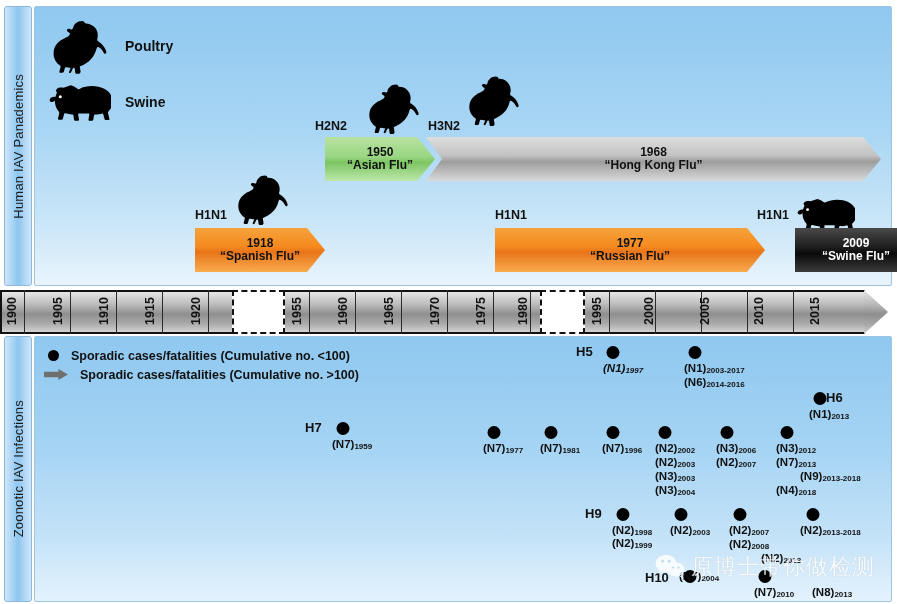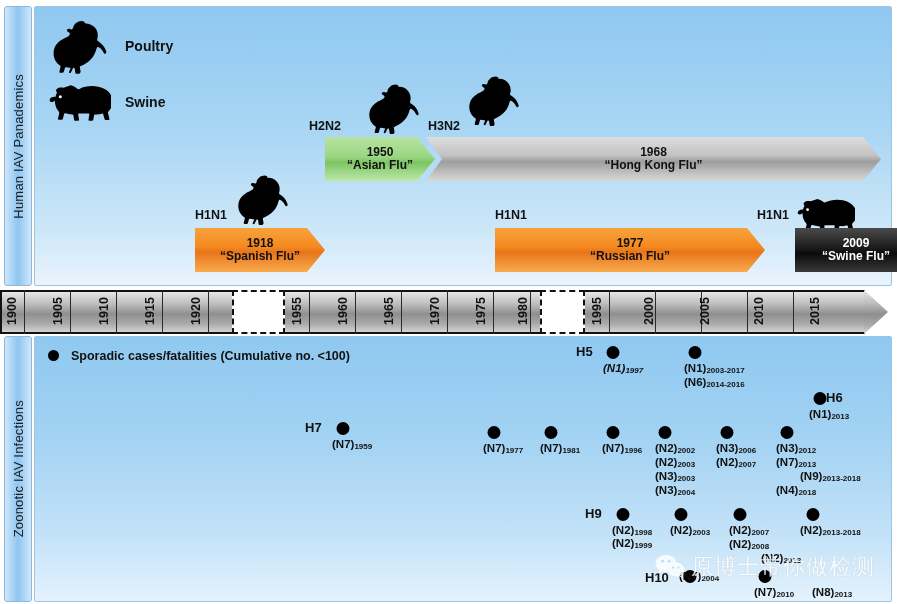--- a/index.html
+++ b/index.html
@@ -154,21 +154,21 @@
 
     <div class="host-row" style="left:14px;top:72px;">
       <svg class="sil" width="62" height="46" viewBox="0 0 62 46">
         <path fill="#000" d="M14.5 8.8c-2.8-.6-5.2-.2-6.6 1.1-1 .9-1.2 2-.5 2.6.5.5.6 1 .3 1.7-1.2 2.5-1.8 5.2-1.8 8 0 3.9 1.4 7.4 3.8 10.2.6.7.7 1.2.5 2l-1.2 5c-.2.8.2 1.3 1 1.3h2.6c.7 0 1.1-.4 1.3-1l1.2-4.6c.2-.8.7-1.1 1.5-.8 2 .7 4.2 1.1 6.5 1.2.9 0 1.3.4 1.4 1.2l.6 4c.1.7.6 1 1.3 1H29c.8 0 1.2-.5 1-1.3l-.8-4.6c-.1-.8.2-1.2 1.1-1.2h8.9c.9 0 1.2.4 1.1 1.2l-.8 4.6c-.1.8.2 1.3 1 1.3h2.6c.7 0 1.1-.3 1.2-1l.7-4.3c.1-.8.6-1.1 1.4-1 2.2.2 4.4 0 6.4-.7.8-.3 1.3 0 1.5.8l1.2 4.6c.2.6.6 1 1.3 1h2.6c.8 0 1.2-.5 1-1.3l-1.4-5.7c-.2-.8 0-1.3.6-1.9 2.6-2.6 4.1-5.9 4.1-9.6 0-8.8-8.6-15.5-20.7-15.5-4.7 0-9 1-12.5 2.8-.8.4-1.4.4-2.1-.2-2.2-1.8-4.6-3-6.6-3.4z"></path>
         <circle fill="#fff" cx="11.3" cy="17.8" r="1.5"></circle>
         <path fill="#000" d="M2.4 18.6c-1.3.7-1.9 2-1.6 3.1.3 1 1.3 1.5 2.6 1.2 1.8-.4 3.2-1.6 3.9-3.2.4-.9.1-1.6-.8-1.8-1.3-.3-2.8-.1-4.1.7z"></path>
       </svg>
       <span class="host-label">Swine</span>
     </div>
 
-    <span class="subtype-tag" style="left:274px;top:112px;">H2N2</span>
+    <span class="subtype-tag" style="left:280px;top:112px;">H2N2</span>
     <svg class="sil" style="position:absolute;left:330px;top:72px;" width="58" height="58" viewBox="0 0 62 62">
       <path fill="#000" d="M33 6c-4.6 0-8.2 3.1-9 7.1-.3 1.4-1.5 1.6-2.6 1.1-1.3-.6-2.6-.5-3.2.4-.5.8-.1 1.8 1 2.4 1.4.8 2.1 1.4 1.6 2.6-1 2.4-4.8 3.2-8.4 5.4C8 27.6 4.6 32 4.6 38.4c0 5.2 2.6 9.3 6.1 11.9.8.6 1 1 .8 1.8l-1.1 4.3c-.2.8.2 1.3 1 1.3h2.2c.7 0 1.1-.4 1.3-1.1l1-3.6c.2-.8.7-1 1.5-.8 2.2.5 4.6.7 7 .6.9 0 1.3.3 1.4 1.1l.5 3.8c.1.7.6 1.1 1.3 1.1h2.2c.8 0 1.2-.5 1.1-1.3l-.7-4.7c-.1-.9.2-1.3 1-1.6 8.6-2.9 14.5-9.6 16.3-17.4.5-2.2 1.6-2.3 3-1.2 1.9 1.5 3.4 3.3 4.3 5.4.4.9 1.1 1.1 1.8.6.8-.6.9-1.5.5-2.6-1.5-4.2-4.2-7.4-7.9-9.7-1-.6-1.2-1.3-.9-2.3 1.3-4.6.2-9-3.2-12.2-2.3-2.2-5.2-3.3-8.1-3.4-1 0-1.4-.4-1.6-1.3C35.5 7 34.4 6 33 6z"></path>
       <path fill="#000" d="M22.6 50.3l-2.5 6.4c-.3.7 0 1.3.8 1.3.5 0 .9-.2 1.2-.8l2.4-5.1zM28.2 50.9l1.3 6.2c.1.6.6 1 1.2.9.7-.1 1-.7.9-1.4l-1-5.5z"></path>
       <circle fill="#000" cx="37.5" cy="14" r="1.6"></circle>
     </svg>
     <div class="pand-arrow arrow-green" style="left:290px;top:130px;width:110px;">
       <div>
         <div>1950</div>
         <div>“Asian Flu”</div>
       </div>
@@ -267,20 +267,24 @@
     <span class="tl-year" style="left:815px;">2015</span>
   </div>
 
   <div class="panel" id="panel-zoonotic"></div>
 
   <div class="zlegend">
     <div class="zleg-row">
       <span class="zleg-dot"></span>
       <span class="zleg-text">Sporadic cases/fatalities (Cumulative no. &lt;100)</span>
     </div>
+    <div class="zleg-row">
+      <span class="zleg-arrow"></span>
+      <span class="zleg-text">Sporadic cases/fatalities (Cumulative no. &gt;100)</span>
+    </div>
   </div>
 
   <span class="hrow-label" style="left:576px;top:344px;">H5</span>
   <span class="zdot" style="left:613px;top:346px;"></span>
   <span class="zann" style="left:603px;top:362px;font-style:italic;"><span>(N1)</span><sub>1997</sub></span>
 
   <span class="zdot" style="left:695px;top:346px;"></span>
   <span class="zann" style="left:684px;top:362px;"><span>(N1)</span><sub>2003-2017</sub></span>
   <span class="zann" style="left:684px;top:376px;"><span>(N6)</span><sub>2014-2016</sub></span>
 

